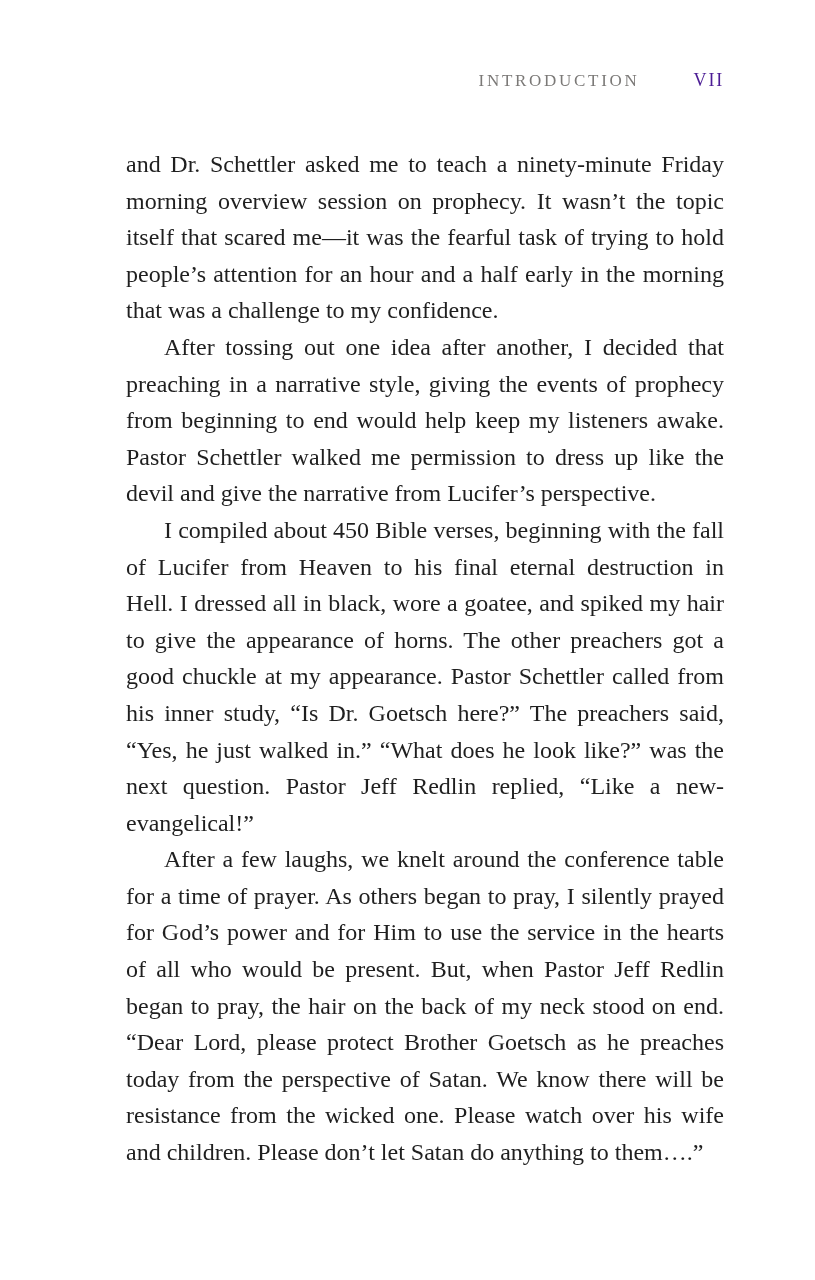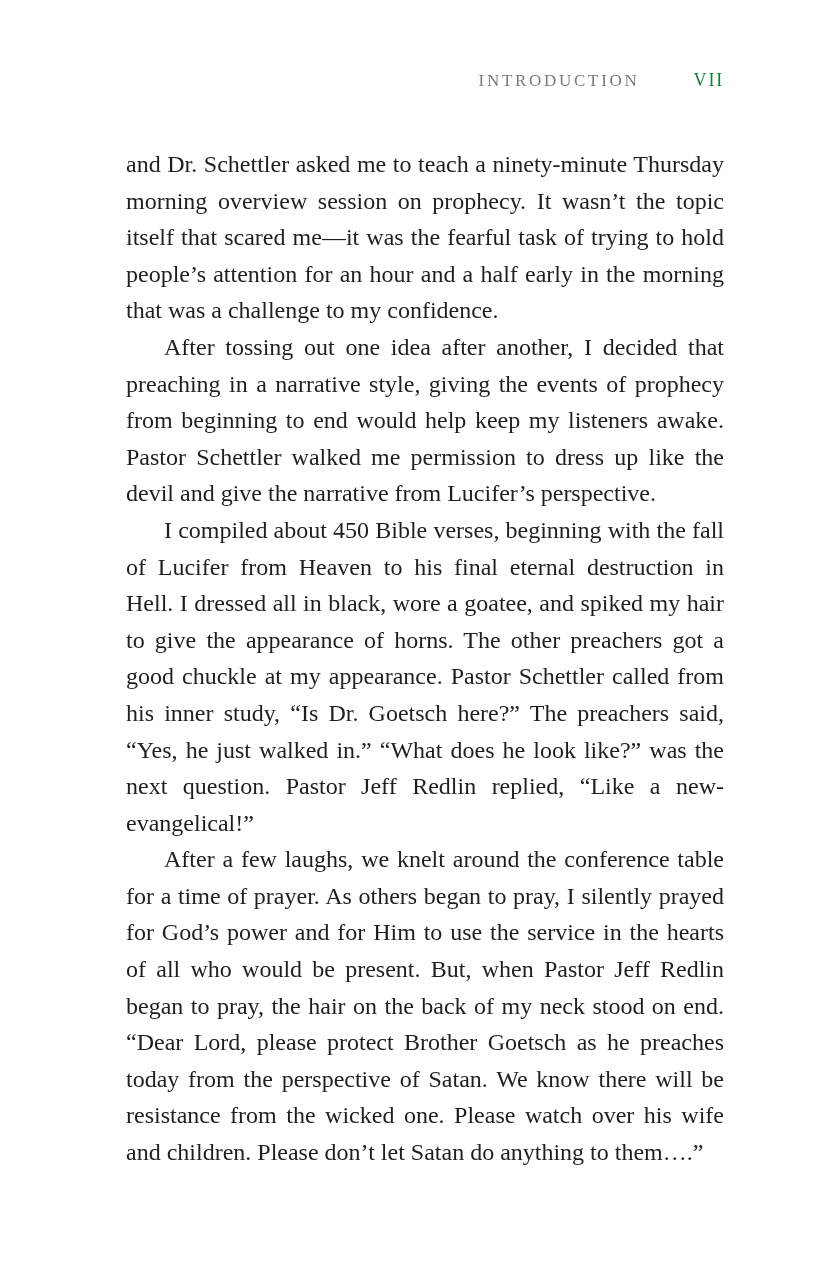--- a/index.html
+++ b/index.html
@@ -28,21 +28,21 @@
   }
   .section-title {
     font-size: 17px;
     letter-spacing: 0.16em;
     color: #7b7977;
     text-transform: uppercase;
   }
   .page-number {
     font-size: 18px;
     letter-spacing: 0.1em;
-    color: #15803d;
+    color: #4c1d95;
   }
   .body-text {
     position: absolute;
     top: 146px;
     left: 110px;
     width: 598px;
     color: #1f1f1f;
     font-size: 24px;
     line-height: 36.6px;
     text-align: justify;
@@ -60,21 +60,21 @@
 <body>
 
 <div class="page">
   <header class="running-header">
     <span class="section-title">INTRODUCTION</span>
     <span class="page-number">VII</span>
   </header>
 
   <main class="body-text">
 
-      <p class="para">and Dr. Schettler asked me to teach a ninety-minute Thursday morning overview session on prophecy. It wasn’t the topic itself that scared me—it was the fearful task of trying to hold people’s attention for an hour and a half early in the morning that was a challenge to my confidence.</p>
+      <p class="para">and Dr. Schettler asked me to teach a ninety-minute Friday morning overview session on prophecy. It wasn’t the topic itself that scared me—it was the fearful task of trying to hold people’s attention for an hour and a half early in the morning that was a challenge to my confidence.</p>
 
       <p class="para indent">After tossing out one idea after another, I decided that preaching in a narrative style, giving the events of prophecy from beginning to end would help keep my listeners awake. Pastor Schettler walked me permission to dress up like the devil and give the narrative from Lucifer’s perspective.</p>
 
       <p class="para indent">I compiled about 450 Bible verses, beginning with the fall of Lucifer from Heaven to his final eternal destruction in Hell. I dressed all in black, wore a goatee, and spiked my hair to give the appearance of horns. The other preachers got a good chuckle at my appearance. Pastor Schettler called from his inner study, “Is Dr. Goetsch here?” The preachers said, “Yes, he just walked in.” “What does he look like?” was the next question. Pastor Jeff Redlin replied, “Like a new-evangelical!”</p>
 
       <p class="para indent">After a few laughs, we knelt around the conference table for a time of prayer. As others began to pray, I silently prayed for God’s power and for Him to use the service in the hearts of all who would be present. But, when Pastor Jeff Redlin began to pray, the hair on the back of my neck stood on end. “Dear Lord, please protect Brother Goetsch as he preaches today from the perspective of Satan. We know there will be resistance from the wicked one. Please watch over his wife and children. Please don’t let Satan do anything to them….”</p>
     </main>
 </div>
 
 </body></html>

